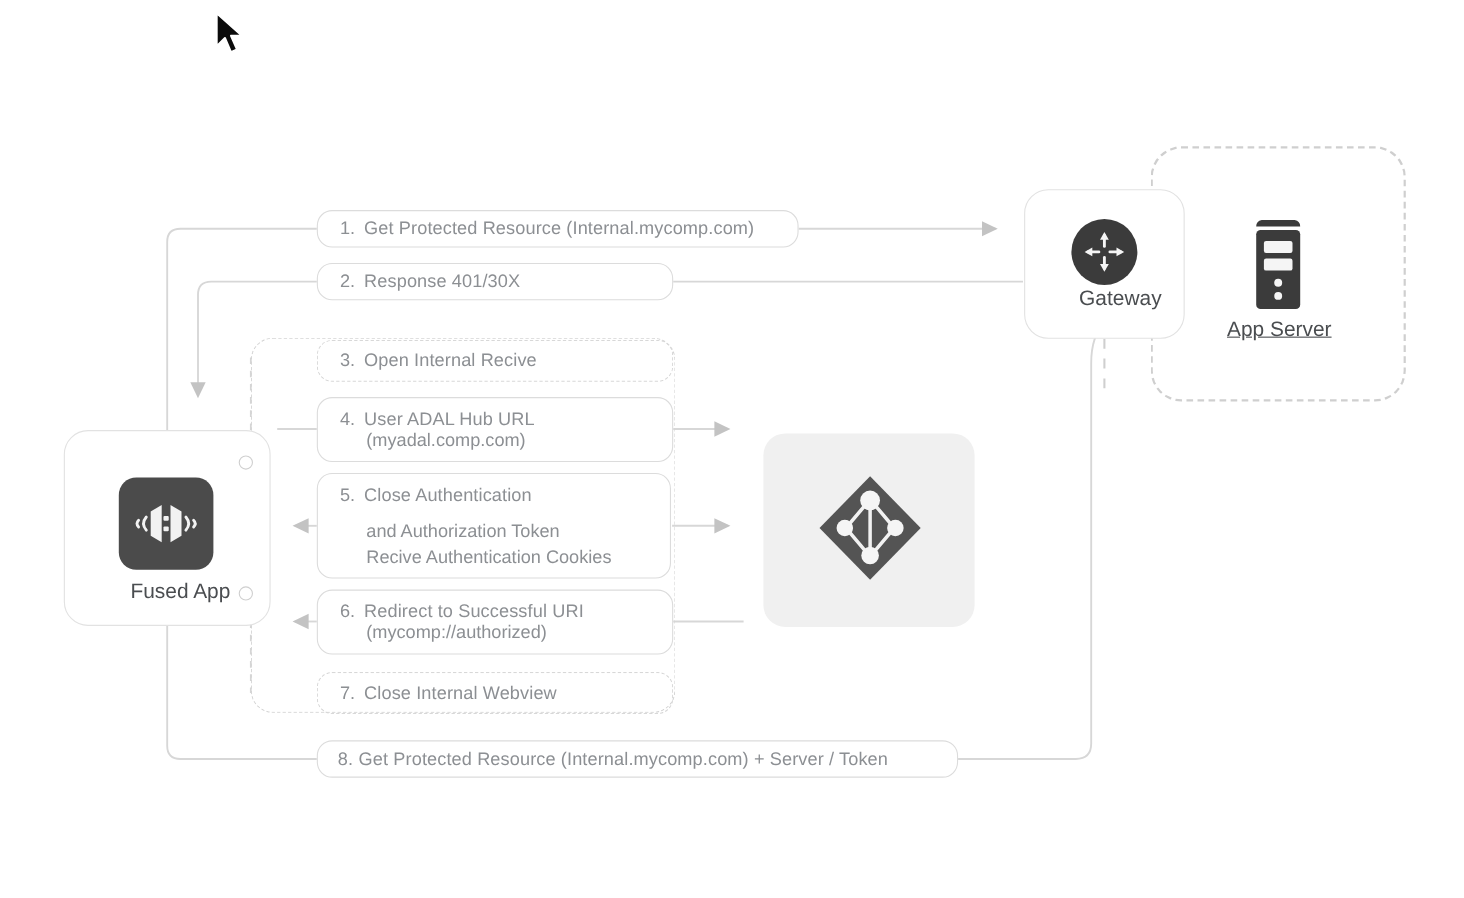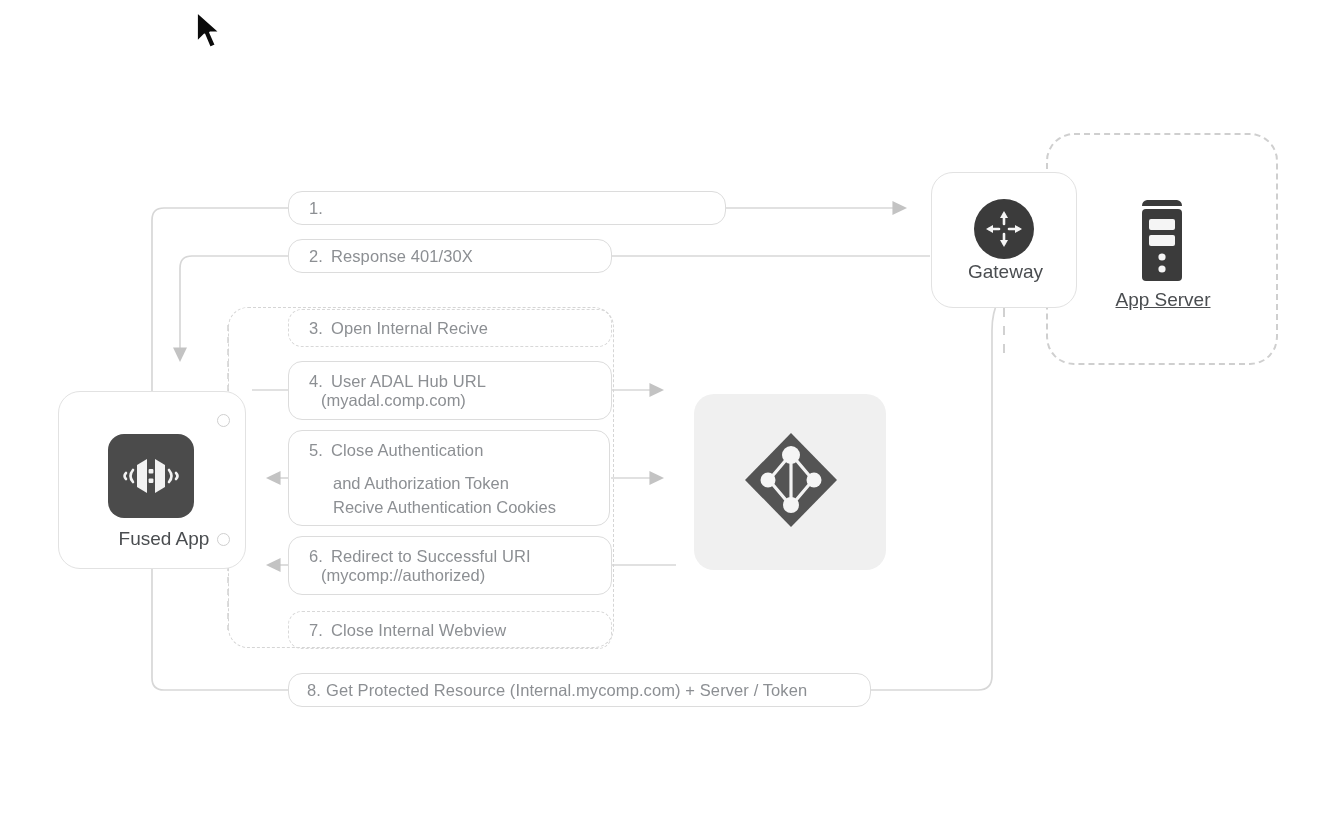--- a/index.html
+++ b/index.html
@@ -56,21 +56,21 @@
   }
   .step .sub {
     color: #8c8f93;
     font-size: 16.5px;
     line-height: 1.45;
     margin-left: 24px;
     margin-top: 12px;
     white-space: nowrap;
   }
   .step .cont {
-    margin-left: 12px;
+    margin-left: 24px;
     white-space: nowrap;
     color: #8c8f93;
     font-size: 16.5px;
   }
 
   
   .node-card {
     position: absolute;
     box-sizing: border-box;
     background: #ffffff;
@@ -230,37 +230,38 @@
           <path d="M26,21 L36,21"></path>
       </g>
       <g fill="#f5f5f5">
         <path d="M21,3 L25,10 L17,10 Z"></path>
         <path d="M21,39 L25,32 L17,32 Z"></path>
         <path d="M3,21 L10,17 L10,25 Z"></path>
         <path d="M39,21 L32,17 L32,25 Z"></path>
       </g>
     </svg>
   </div>
-  <div class="node-label" style="left:898px; top:261px; width:175px;padding-left:20px;">Gateway</div>
+  <div class="node-label" style="left:931px; top:261px; width:175px;">Gateway</div>
 
   <div class="plain-icon" style="left:1136px; top:197px;">
     <svg width="52" height="86" viewBox="0 0 52 86">
       <path d="M6,9 Q6,4 11,3 L41,3 Q46,4 46,9 Z" fill="#3b3b3b"></path>
       <rect x="6" y="12" width="40" height="72" rx="4" fill="#3b3b3b"></rect>
       <rect x="13" y="22" width="26" height="11" rx="2" fill="#f5f5f5"></rect>
       <rect x="13" y="38" width="26" height="11" rx="2" fill="#f5f5f5"></rect>
       <circle cx="26" cy="60" r="3.6" fill="#f5f5f5"></circle>
       <circle cx="26" cy="72" r="3.6" fill="#f5f5f5"></circle>
     </svg>
   </div>
   <div class="node-label" style="left:1072px; top:289px; width:182px;text-decoration:underline;">App Server</div>
 
   <div class="step" style="left:288px; top:191px; width:438px; height:34px;">
     <div class="line">
       <span class="num">1.</span>
+      <span>Get Protected Resource (Internal.mycomp.com)</span>
     </div>
   </div>
 
   <div class="step" style="left:288px; top:239px; width:324px; height:34px;">
     <div class="line">
       <span class="num">2.</span>
       <span>Response 401/30X</span>
     </div>
   </div>
 

